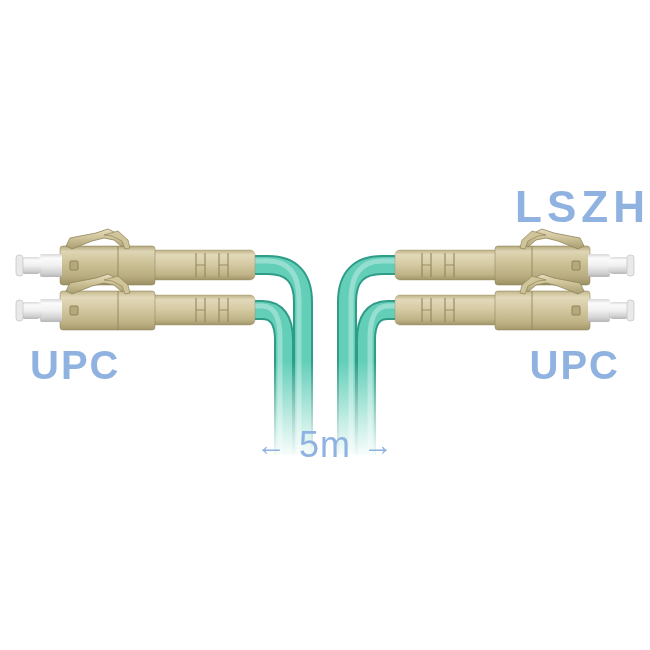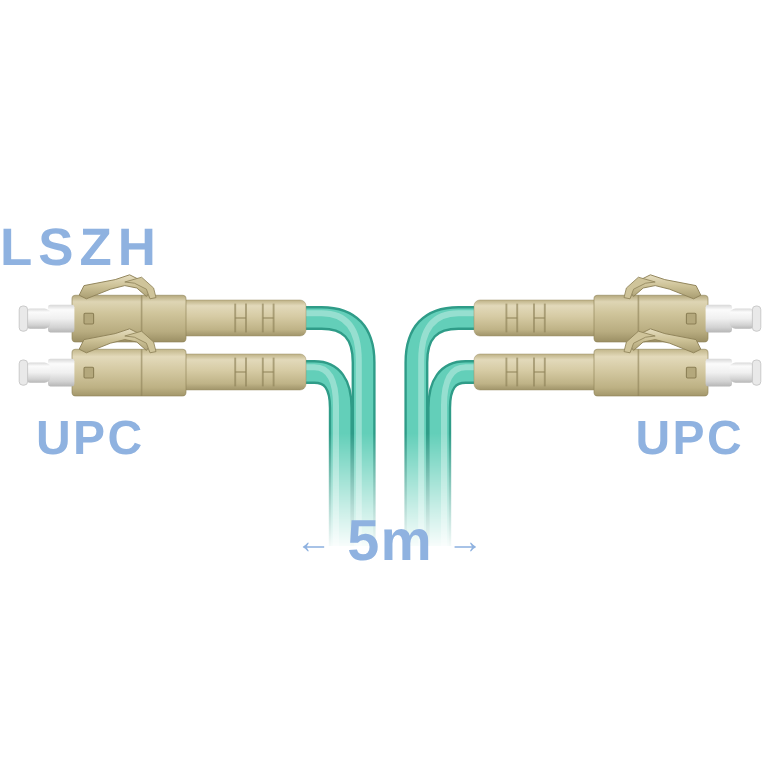--- a/index.html
+++ b/index.html
@@ -12,33 +12,33 @@
   
   .label{
     position:absolute;
     color:#8fb2e0;
     font-weight:700;
     letter-spacing:2px;
     white-space:nowrap;
     user-select:none;
   }
   #lszh-label{
-    left:0;right:0;top:182px;text-align:left;
+    left:0;right:0;top:182px;text-align:right;
     font-size:44px;letter-spacing:5px;
   }
   #upc-left-label{ left:30px; top:343px; font-size:40px; letter-spacing:2px;}
   #upc-right-label{ right:30px; top:343px; font-size:40px; letter-spacing:2px;}
 
   #length-label{
     left:0;right:0;top:424px;text-align:center;
     font-size:34px;letter-spacing:1px;
     display:flex;align-items:center;justify-content:center;gap:12px;
   }
   #length-label .arrow{font-size:30px;font-weight:400;line-height:1;}
-  #length-label .len{font-size:48px;font-weight:700;}
+  #length-label .len{font-size:36px;font-weight:400;}
 
   
   #art{position:absolute;left:0;top:0;width:650px;height:650px;}
 </style>
 </head>
 <body>
 
 <div id="stage">
 
   <svg id="art" viewBox="0 0 650 650">

